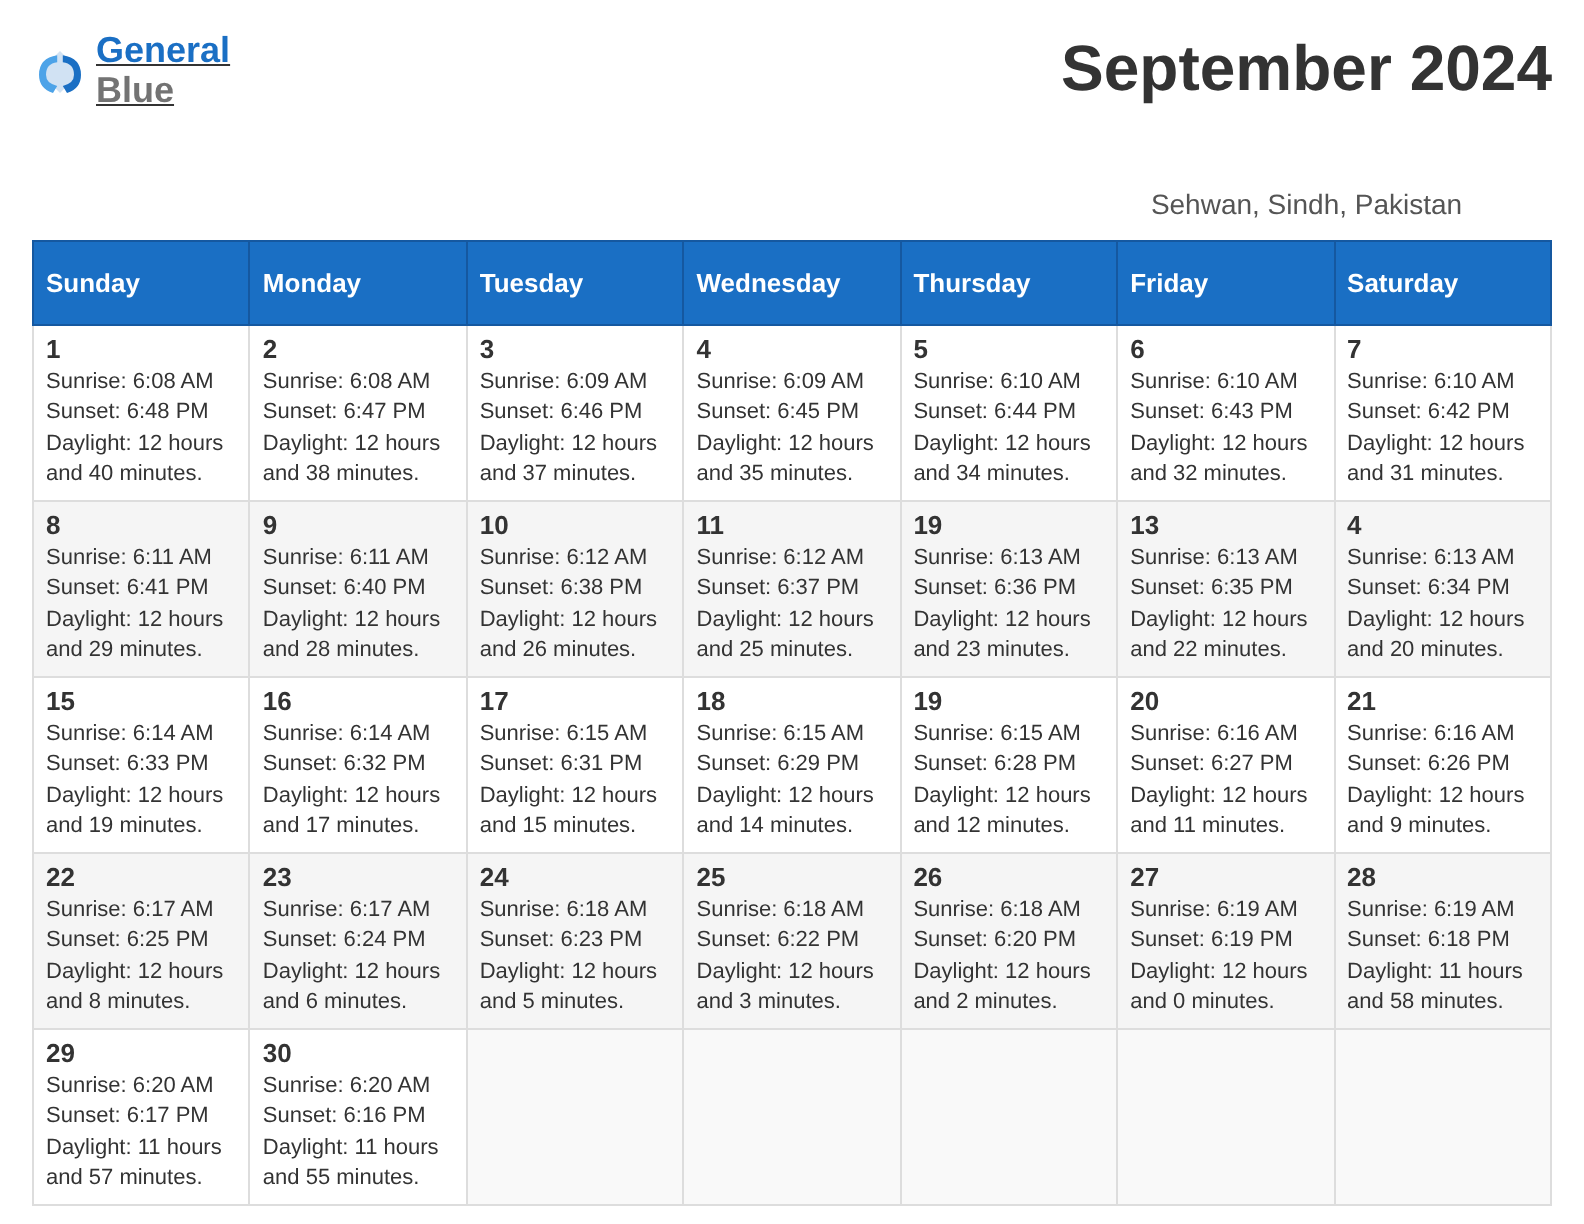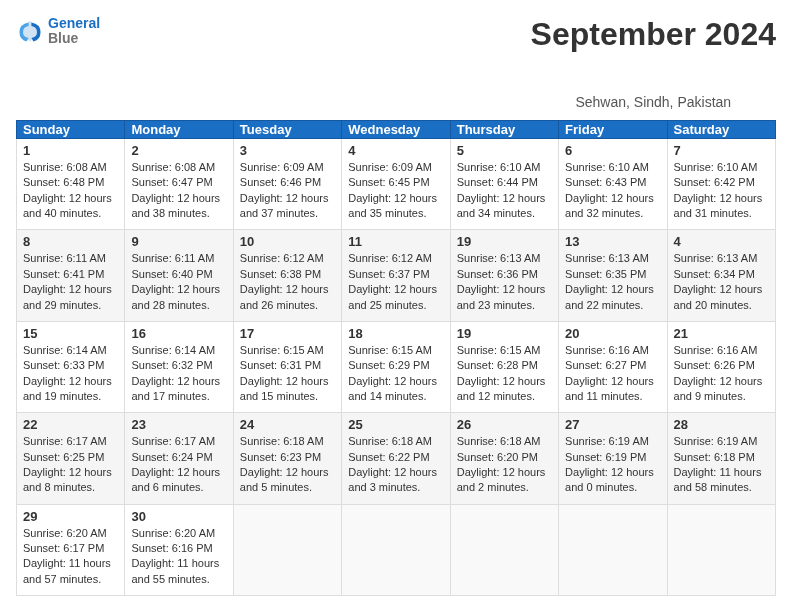--- a/index.html
+++ b/index.html
@@ -22,24 +22,25 @@
       justify-content: space-between;
       align-items: flex-start;
       margin-bottom: 10px;
     }
     .logo {
       display: flex;
       align-items: center;
       gap: 4px;
     }
     .logo-text {
-      font-size: 14px;
+      font-size: 18px;
       font-weight: bold;
       color: #333;
       line-height: 1.1;
+      text-decoration: underline;
     }
     .logo-text span {
       color: #1a6fc4;
     }
     .logo-icon {
       width: 28px;
       height: 28px;
     }
     .title-section {
       text-align: center;
@@ -58,21 +59,21 @@
       flex: 1;
       border: 1px solid #ccc;
       border-collapse: collapse;
       width: 100%;
       table-layout: fixed;
     }
     .calendar th {
       background-color: #1a6fc4;
       color: #fff;
       text-align: left;
-      padding: 1px 6px;
+      padding: 13px 6px;
       font-size: 13px;
       font-weight: bold;
       border: 1px solid #1558a0;
     }
     .calendar td {
       vertical-align: top;
       padding: 4px 6px;
       border: 1px solid #ddd;
       font-size: 9.5px;
       color: #333;

